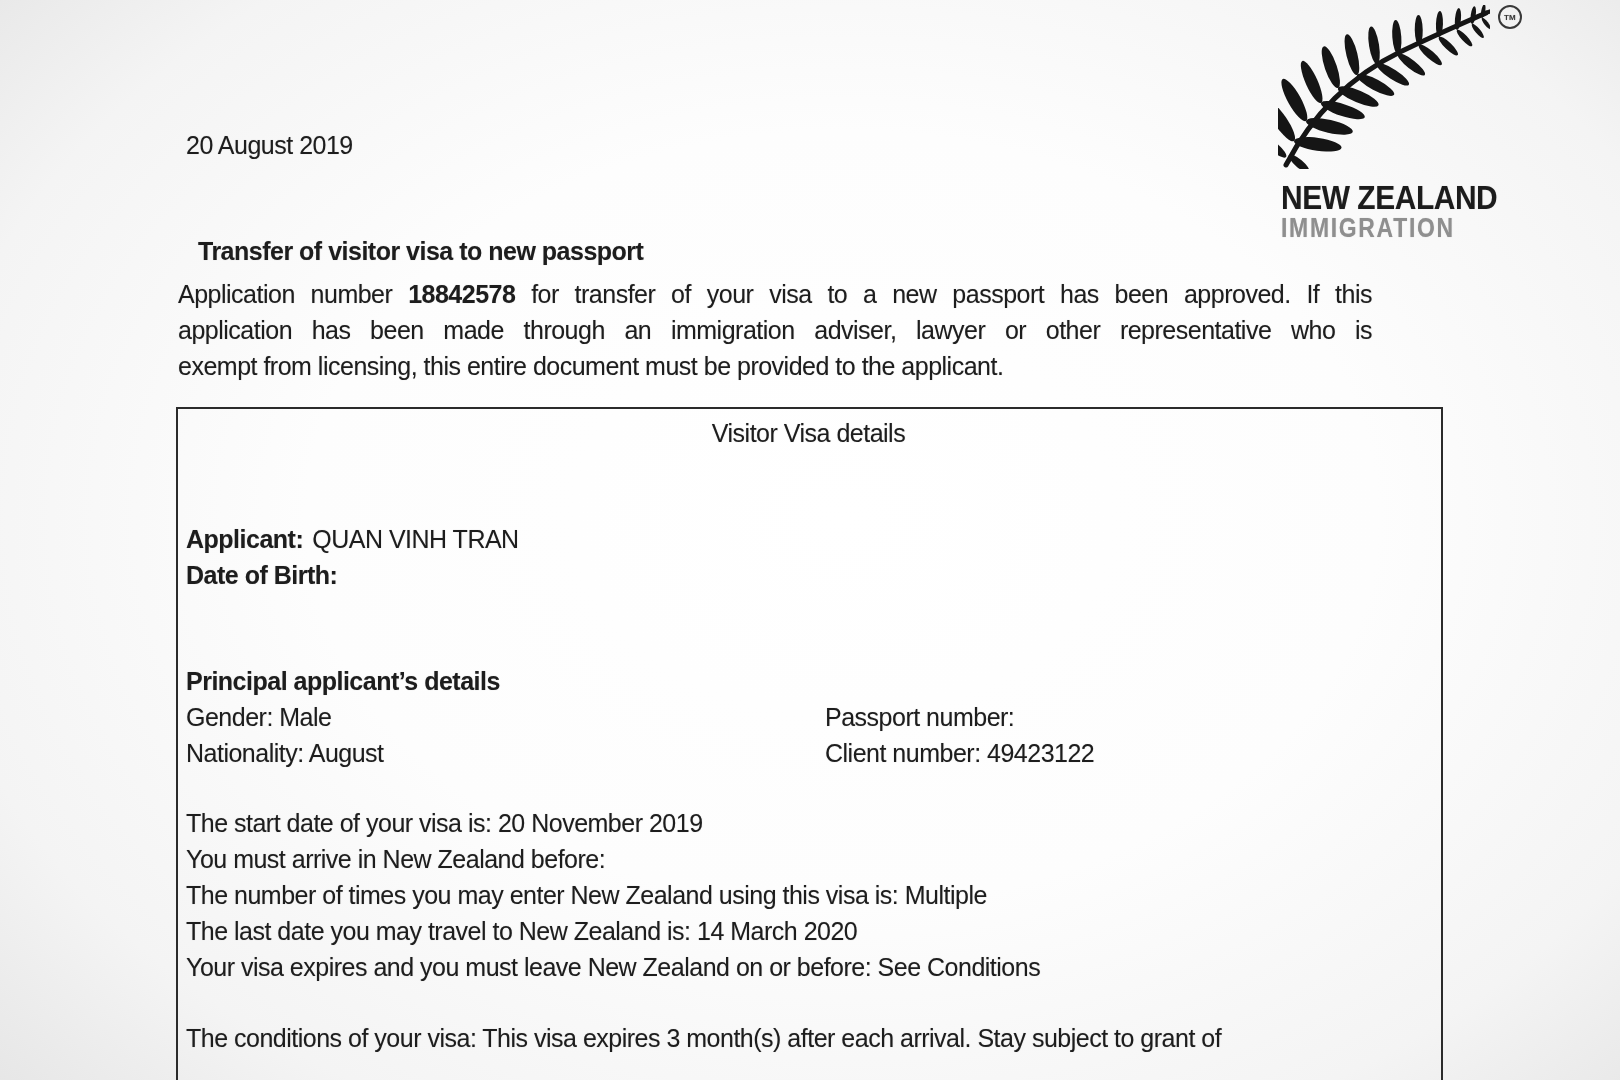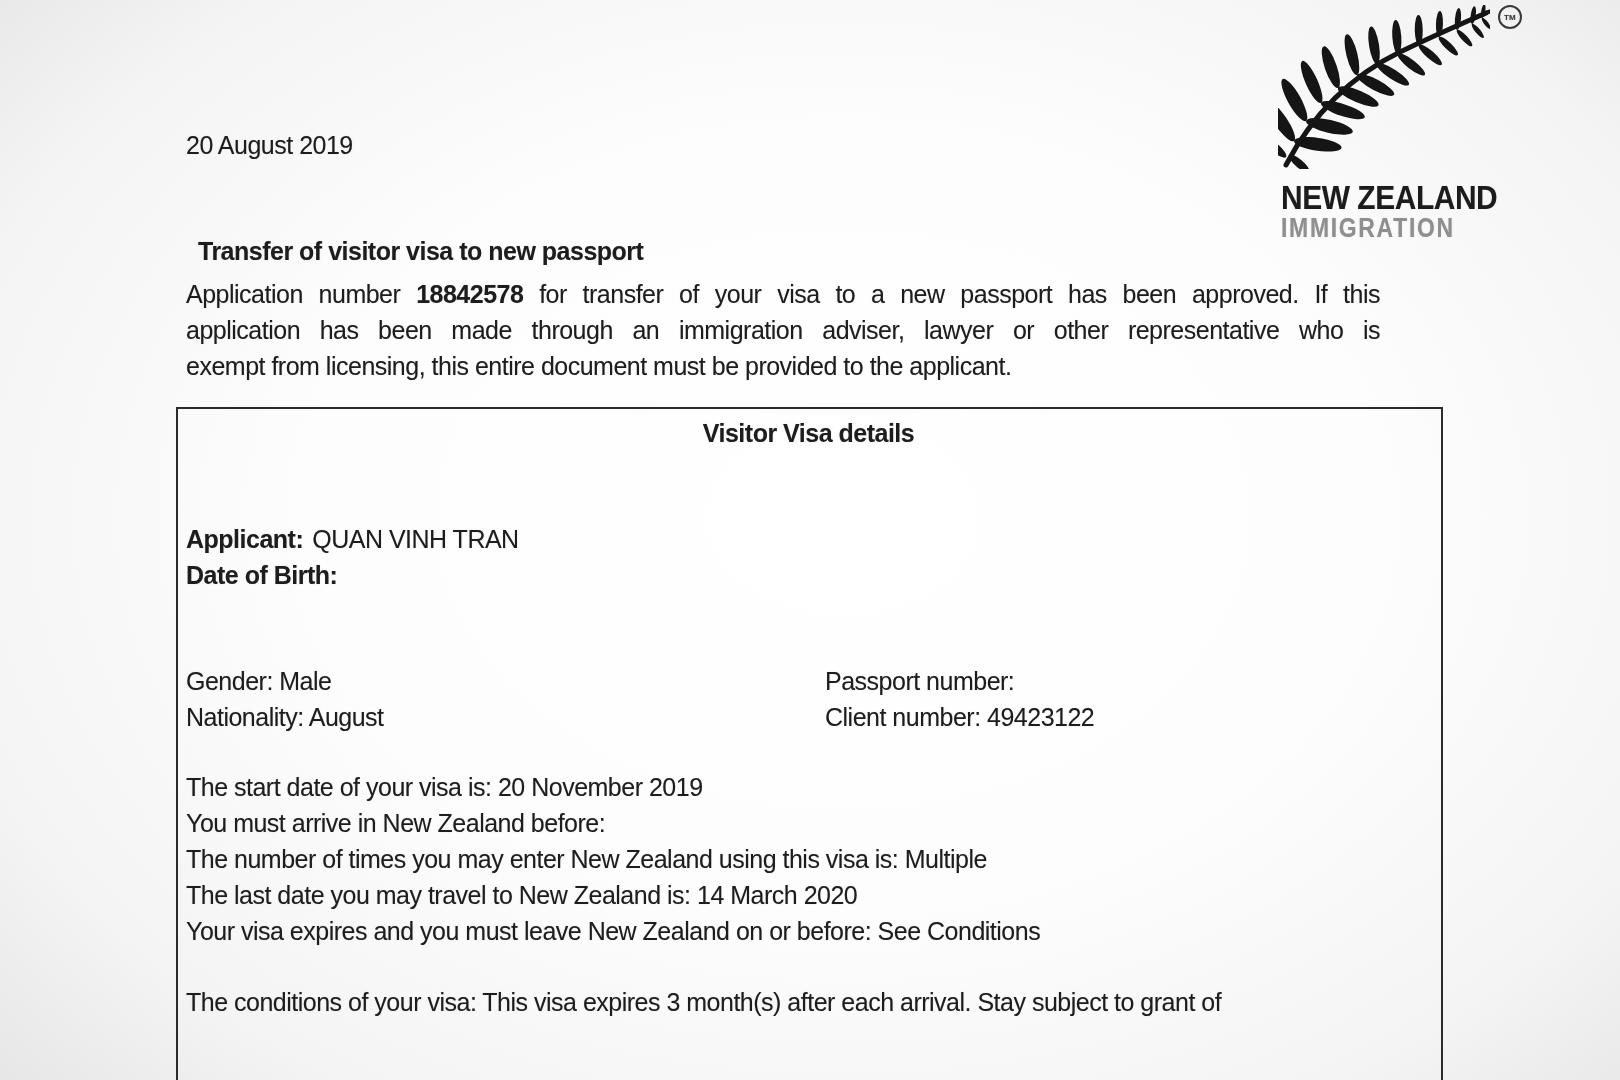--- a/index.html
+++ b/index.html
@@ -13,30 +13,30 @@
       #ffffff 0%, #fdfdfd 28%, #f4f4f4 48%, #e2e2e2 64%,
       #c6c6c6 80%, #a4a4a4 92%, #8d8d8d 100%);
   }
   .doc { font-size:25px; color:#1d1d1d; letter-spacing:-0.5px; }
   .doc, .doc * { text-shadow:0 0 1px rgba(40,40,40,0.28); }
 
   .date { position:absolute; left:186px; top:119px; line-height:36px;margin-top:8px; }
   .heading { position:absolute; left:186px; top:221px; margin:12px;
              font-size:25px; font-weight:bold; line-height:36px; }
 
-  .para { position:absolute; left:186px; top:276px; width:1194px; }
+  .para { position:absolute; left:178px; top:276px; width:1194px; }
   .pline { line-height:36px; }
   .just { text-align:justify; text-align-last:justify; }
 
   .visa-box {
     position:absolute; left:176px; top:407px; width:1267px; height:760px;
     border:2px solid #2b2b2b; box-sizing:border-box;
     padding:6px 10px 0 8px;
   }
-  .box-title { text-align:center; font-weight:bold; line-height:36px; margin-bottom:70px; }
+  .box-title { text-align:center; font-weight:normal; line-height:36px; margin-bottom:70px; }
   .line { line-height:36px; }
   .lbl { font-weight:bold; margin-right:9px; }
   .bold { font-weight:bold; }
   .row2 { display:flex; }
   .c1 { width:639px; flex:none; }
   .mb70 { margin-bottom:70px; }
   .mb34 { margin-bottom:34px; }
   .mb35 { margin-bottom:35px; }
 
   
@@ -168,20 +168,21 @@
   <div class="visa-box">
     <div class="box-title">Visitor Visa details</div>
 
     <div class="line">
       <span class="lbl">Applicant:</span><span>QUAN VINH TRAN</span>
     </div>
     <div class="line mb70">
       <span class="lbl">Date of Birth:</span>
     </div>
 
+    <div class="line bold">Principal applicant’s details</div>
     <div class="line row2">
       <span class="c1">Gender: Male</span>
       <span>Passport number:</span>
     </div>
     <div class="line row2 mb34">
       <span class="c1">Nationality: August</span>
       <span>Client number: 49423122</span>
     </div>
 
     <div class="line">The start date of your visa is: 20 November 2019</div>

